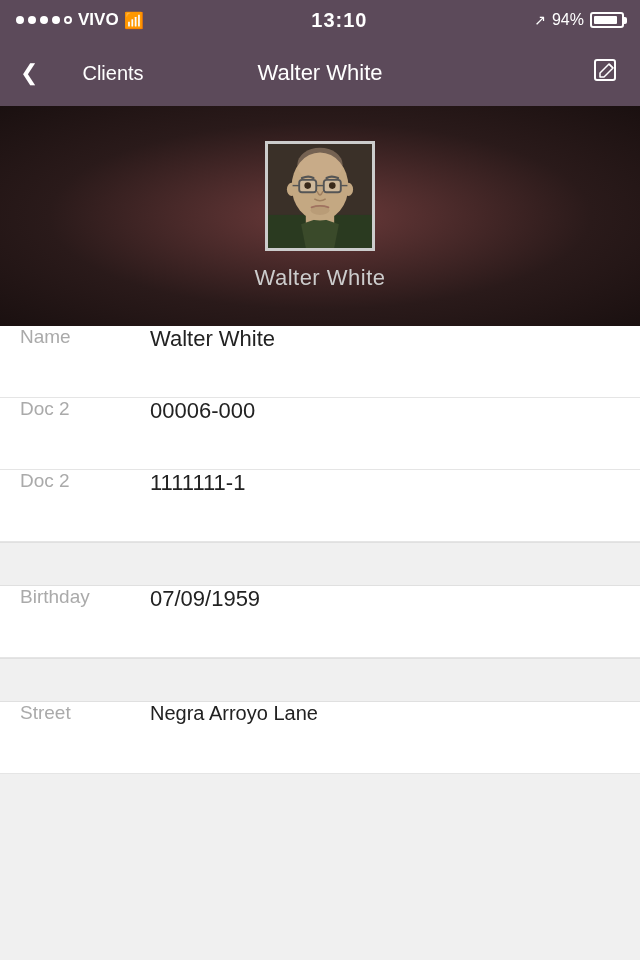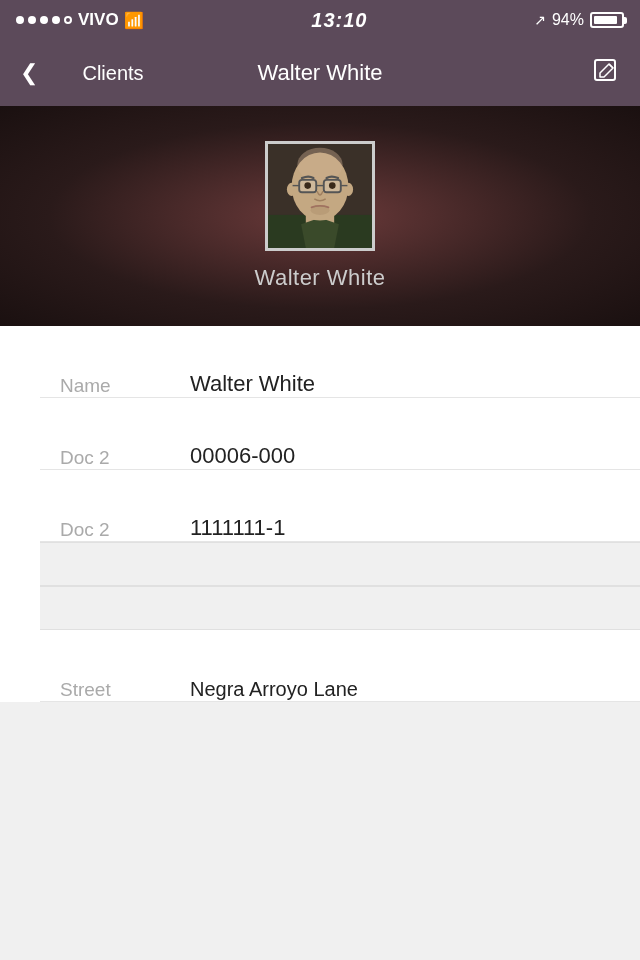--- a/index.html
+++ b/index.html
@@ -38,21 +38,21 @@
       width: 8px; height: 8px;
       border-radius: 50%;
       background: white;
     }
     .dot.empty {
       background: transparent;
       border: 2px solid white;
     }
     .carrier { font-size: 17px; font-weight: 600; }
     .wifi-icon { font-size: 16px; }
-    .status-center { font-size: 20px; font-weight: 600; letter-spacing: 1px; font-style: italic; }
+    .status-center { font-size: 20px; font-weight: 600; letter-spacing: 1px; }
     .status-right { display: flex; align-items: center; gap: 6px; font-size: 16px; }
     .arrow-icon { font-size: 14px; }
     .battery {
       width: 34px; height: 16px;
       border: 2px solid white;
       border-radius: 3px;
       position: relative;
       display: flex;
       align-items: center;
       padding: 2px;
@@ -146,26 +146,25 @@
     }
 
     
     .detail-section {
       background: white;
       width: 100%;
     }
 
     .detail-row {
       display: flex;
-      align-items: flex-end;
+      align-items: flex-start;
       padding: 0 20px;
       min-height: 72px;
       border-bottom: 1px solid #e5e5e5;
       background: white;
-      margin-left: 40px;
     }
 
     .detail-row.section-divider {
       background: #f0f0f0;
       min-height: 44px;
       border-bottom: 1px solid #e0e0e0;
       border-top: 1px solid #e0e0e0;
     }
 
     .detail-label {
@@ -285,20 +284,24 @@
     <span class="detail-value">00006-000</span>
   </div>
 
   <div class="detail-row">
     <span class="detail-label">Doc 2</span>
     <span class="detail-value">1111111-1</span>
   </div>
 
   <div class="detail-row section-divider"></div>
 
+  <div class="detail-row">
+    <span class="detail-label">Birthday</span>
+    <span class="detail-value">07/09/1959</span>
+  </div>
 
   <div class="detail-row section-divider"></div>
 
   <div class="detail-row street-row">
     <span class="detail-label">Street</span>
     <span class="detail-value">Negra Arroyo Lane</span>
   </div>
 
 </div>
 

